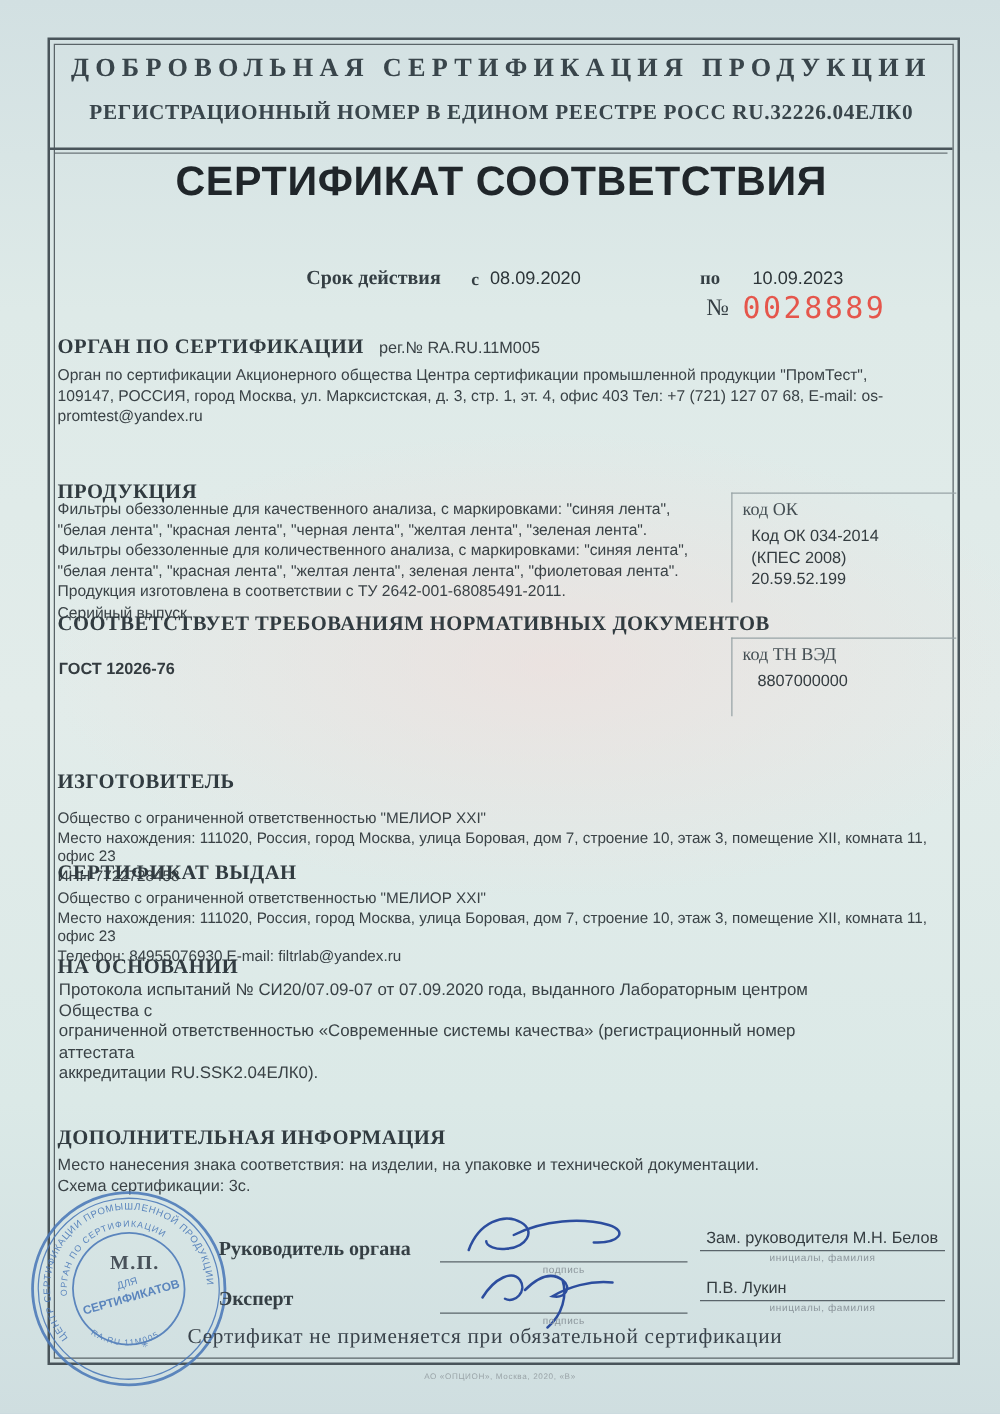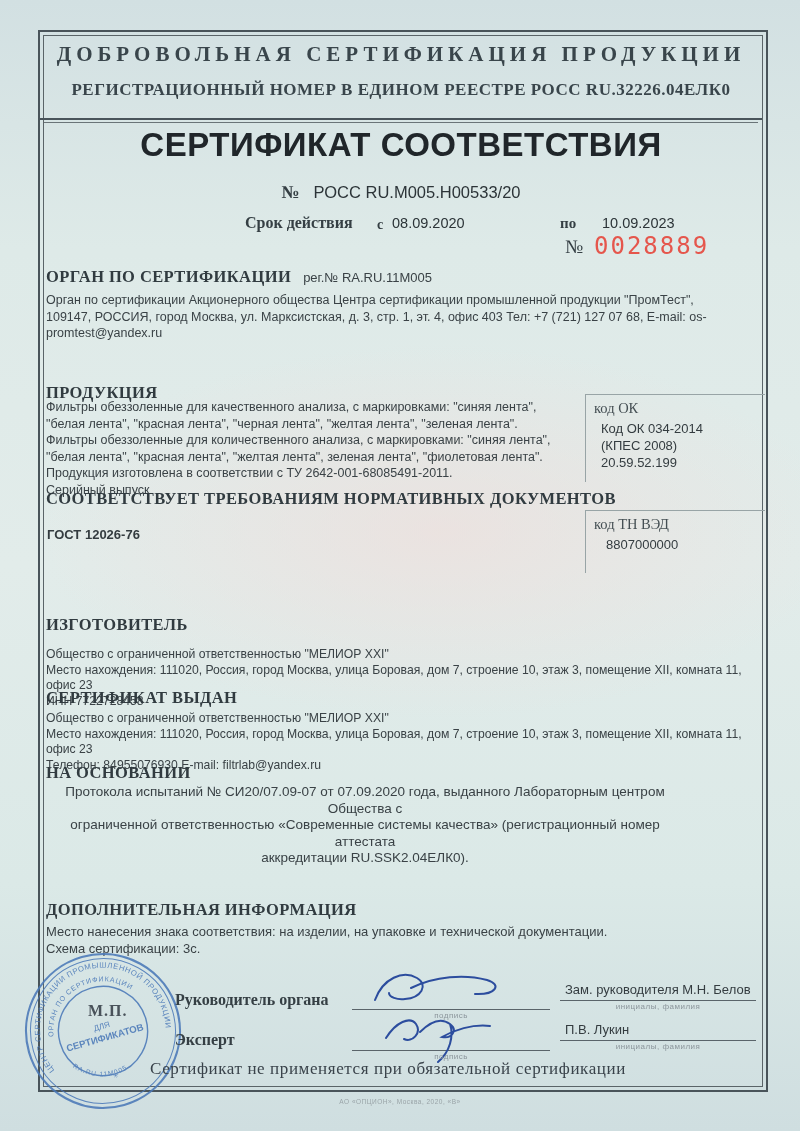--- a/index.html
+++ b/index.html
@@ -55,21 +55,21 @@
   .code-tnved .cb-value{padding-left:12px;}
 
   .conform-h{left:46px;top:489px;}
   .gost{left:47px;top:527px;font-size:13px;font-weight:600;color:#343c40;}
 
   .manu-h{left:46px;top:615px;}
   .manu-t{left:46px;top:647px;width:706px;font-size:12.2px;line-height:15.5px;}
   .issued-h{left:46px;top:688px;text-align:center;}
   .issued-t{left:46px;top:711px;width:706px;font-size:12.2px;line-height:15.5px;}
   .basis-h{left:46px;top:763px;}
-  .basis-t{left:47px;top:784px;width:636px;font-size:13.5px;line-height:16.5px;text-align:center;}
+  .basis-t{left:47px;top:784px;width:636px;font-size:13.5px;line-height:16.5px;}
   .add-h{left:46px;top:900px;}
   .add-t{left:46px;top:923px;width:706px;font-size:13px;line-height:17px;}
 
   .mp-label{left:88px;top:1002px;font-family:"Liberation Serif",serif;font-size:16px;letter-spacing:1px;color:#49525a;text-align:right;}
   .stamp{left:22px;top:950px;width:162px;height:162px;transform:rotate(-16deg);opacity:.88;}
 
   .sig-role1{left:175px;top:991px;font-size:16px;}
   .sig-role2{left:175px;top:1031px;font-size:16px;}
   .sig-line1{left:352px;top:1009px;width:198px;border-top:1px solid #5a646a;}
   .sig-line2{left:352px;top:1050px;width:198px;border-top:1px solid #5a646a;}
@@ -97,23 +97,20 @@
     <div class="frame-inner"></div>
   </div>
   <div class="header-divider abs"></div>
   <div class="header-divider2 abs"></div>
 
   <div class="abs ctr serifB h-line1">ДОБРОВОЛЬНАЯ СЕРТИФИКАЦИЯ ПРОДУКЦИИ</div>
   <div class="abs ctr serifB h-line2">РЕГИСТРАЦИОННЫЙ НОМЕР В ЕДИНОМ РЕЕСТРЕ РОСС RU.32226.04ЕЛК0</div>
 
   <div class="abs ctr title">СЕРТИФИКАТ СООТВЕТСТВИЯ</div>
 
-  <div class="abs ctr certno">
-    <span class="no serifB">№</span><span>РОСС RU.M005.H00533/20</span>
-  </div>
 
   <div class="abs serifB validity-label">Срок действия</div>
   <div class="abs serifB validity-c">с</div>
   <div class="abs validity-from">08.09.2020</div>
   <div class="abs serifB validity-po">по</div>
   <div class="abs validity-to">10.09.2023</div>
 
   <div class="abs formno-label">№</div>
   <div class="abs formno-value">0028889</div>
 

